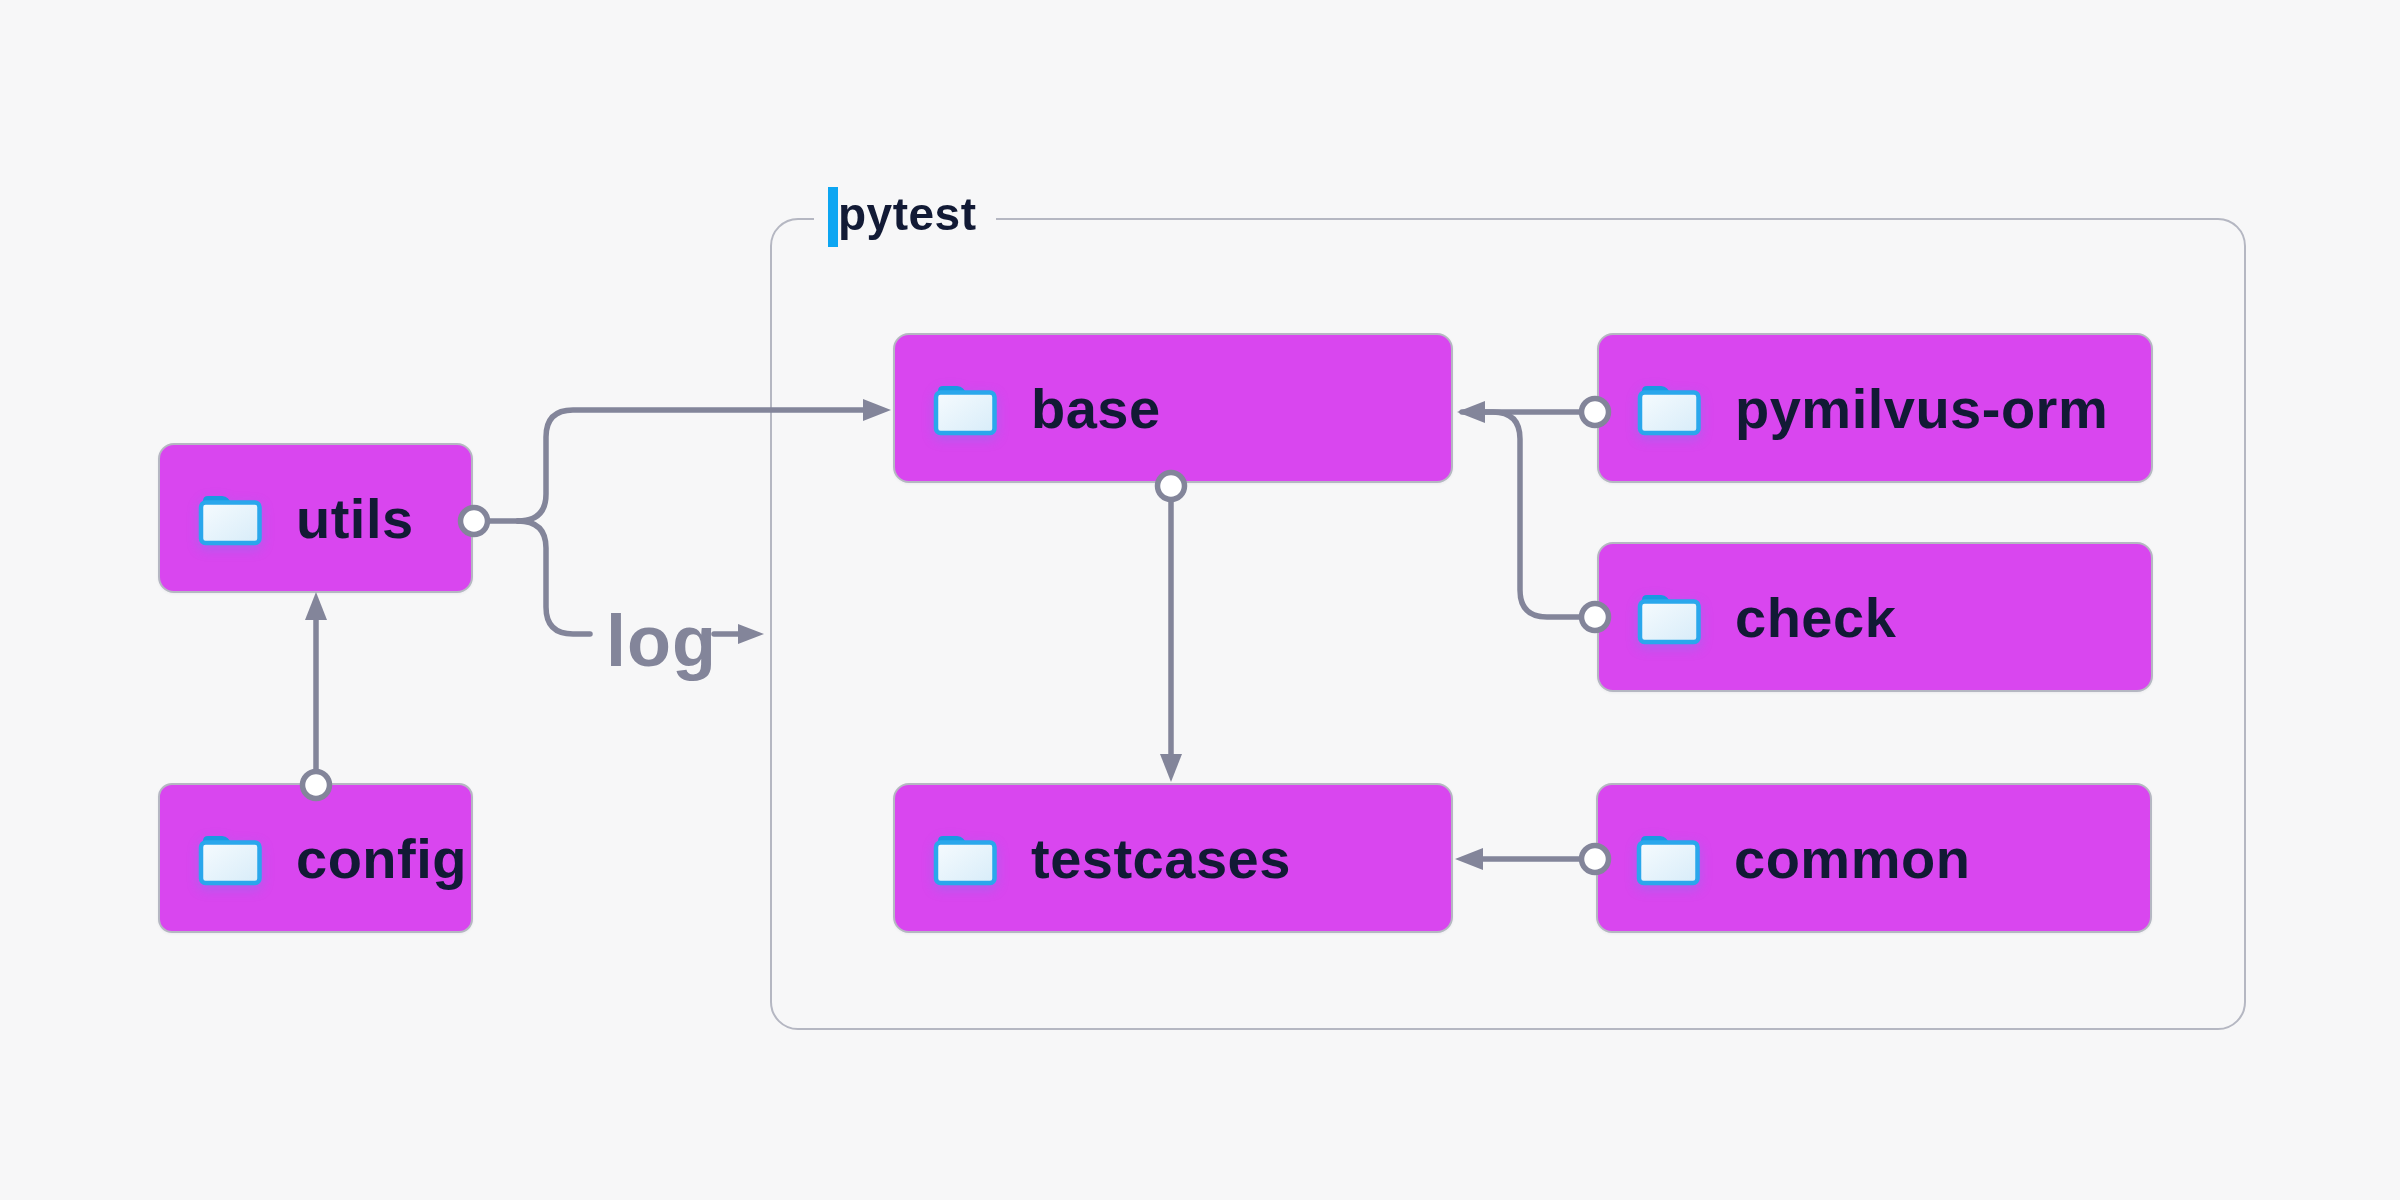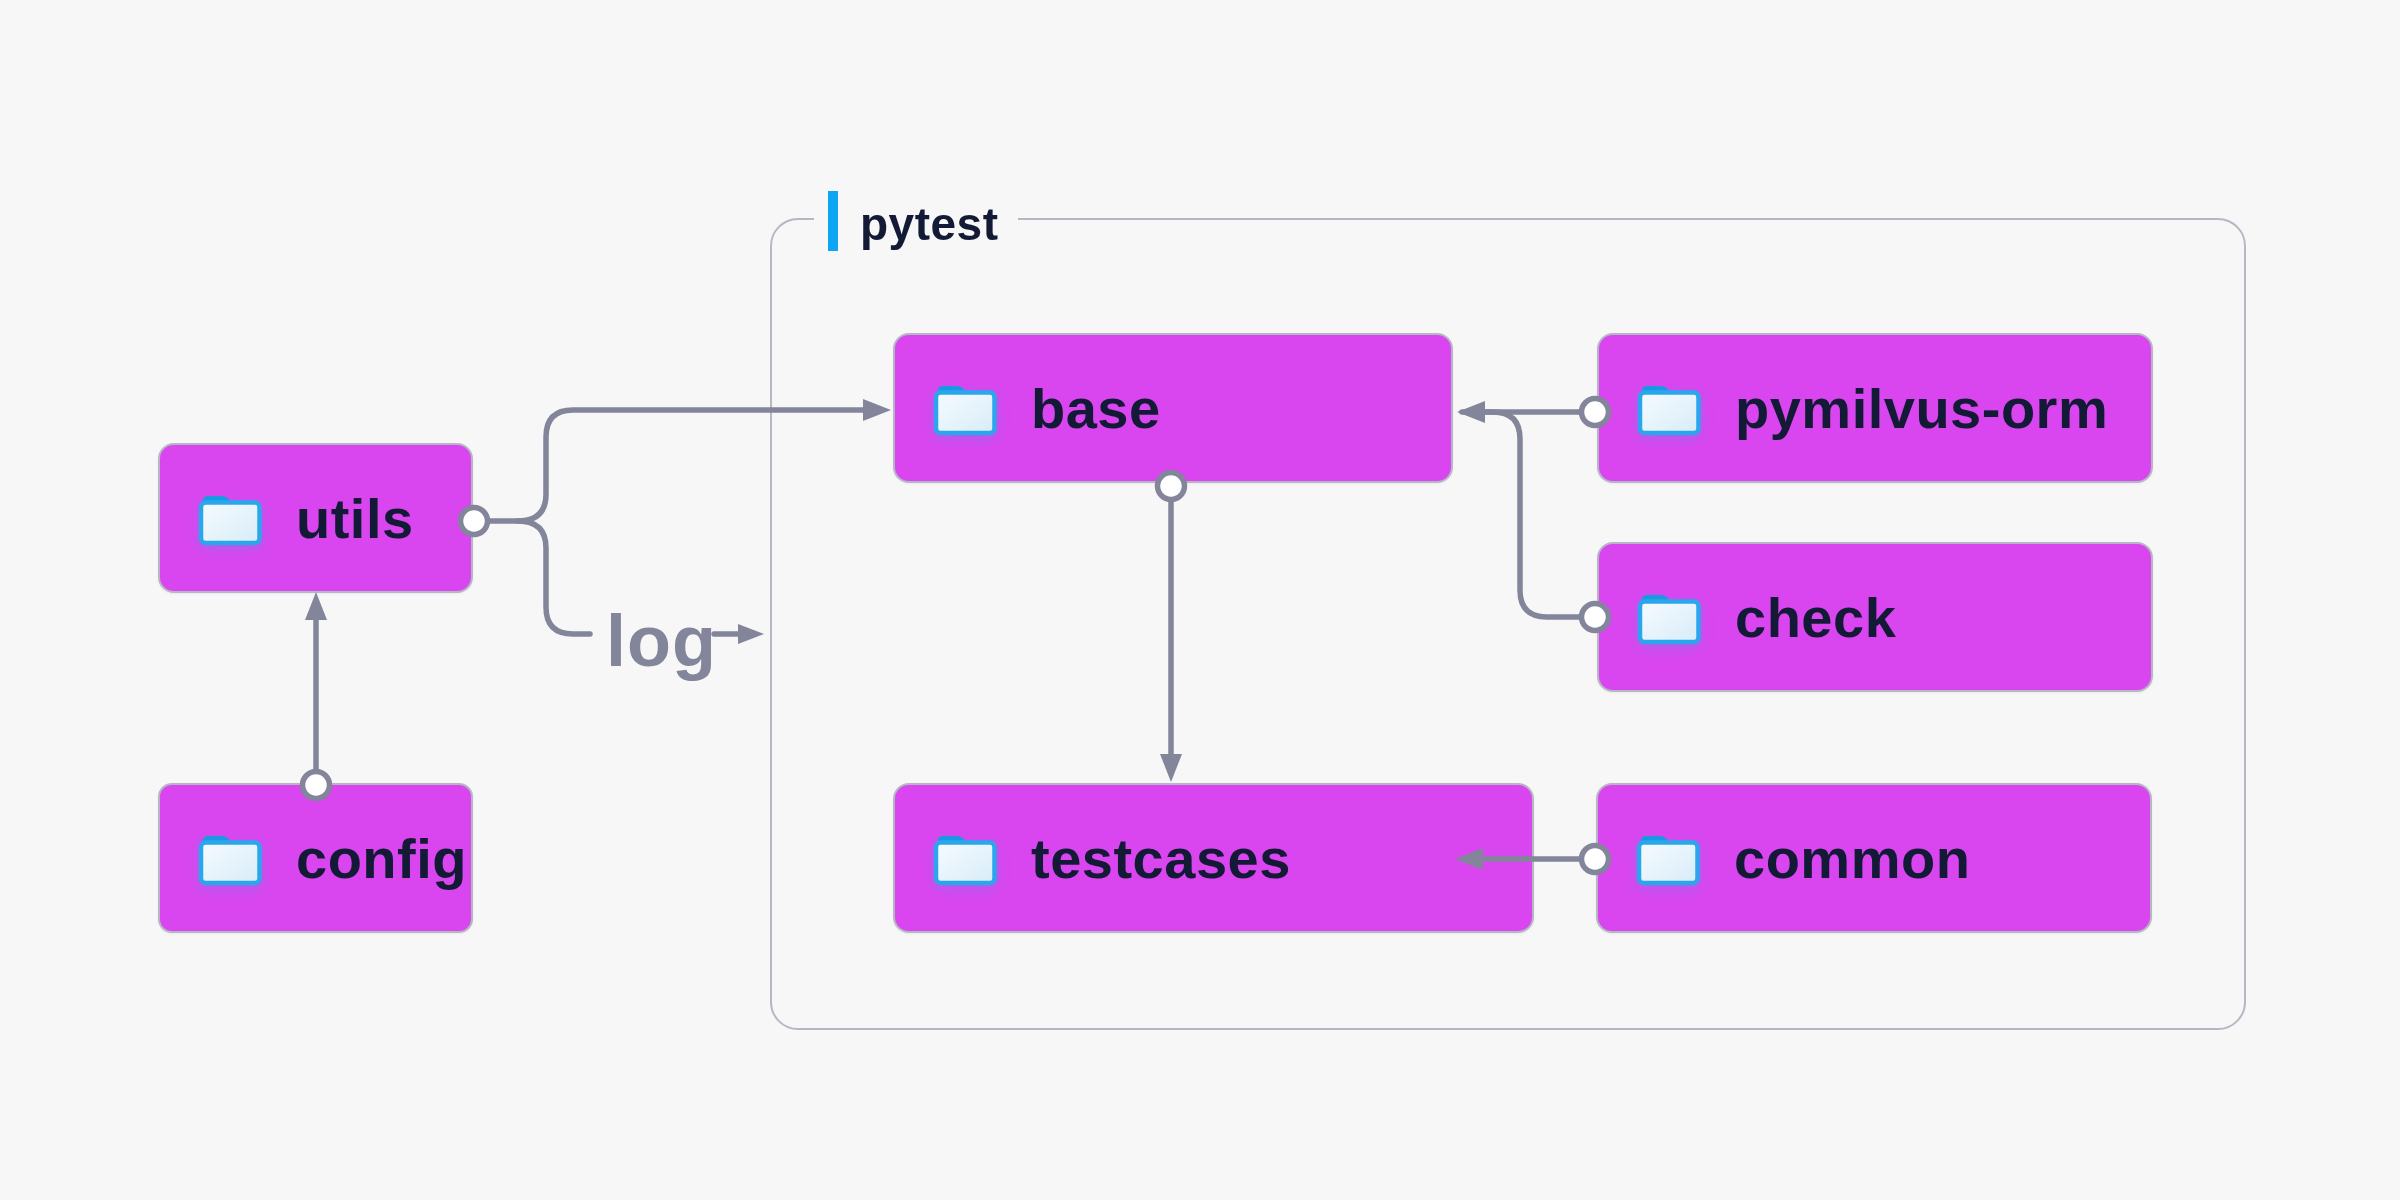--- a/index.html
+++ b/index.html
@@ -26,22 +26,21 @@
     border: 2.5px solid #b5b7c2;
     border-radius: 28px;
     box-sizing: border-box;
   }
   .group-label {
     position: absolute;
     left: 42px;
     top: -33px;
     height: 64px;
     display: flex;
-    align-items: flex-end;
-    gap: 22px;
+    align-items: flex-start;
     background: #f7f7f8;
     padding: 0 20px 0 14px;
   }
   .accent-bar {
     width: 10px;
     height: 60px;
     background: #0da6f2;
     display: inline-block;
   }
   .group-title {
@@ -159,21 +158,21 @@
     <span class="node-label">pymilvus-orm</span>
   </div>
 
   <div class="node" style="left:1597px; top:542px; width:556px;">
     <svg class="folder">
         <use href="#folder"></use>
       </svg>
     <span class="node-label">check</span>
   </div>
 
-  <div class="node" style="left:893px; top:783px; width:641px;">
+  <div class="node" style="left:893px; top:783px; width:560px;">
     <svg class="folder">
         <use href="#folder"></use>
       </svg>
     <span class="node-label">testcases</span>
   </div>
 
   <div class="node" style="left:1596px; top:783px; width:556px;">
     <svg class="folder">
         <use href="#folder"></use>
       </svg>

